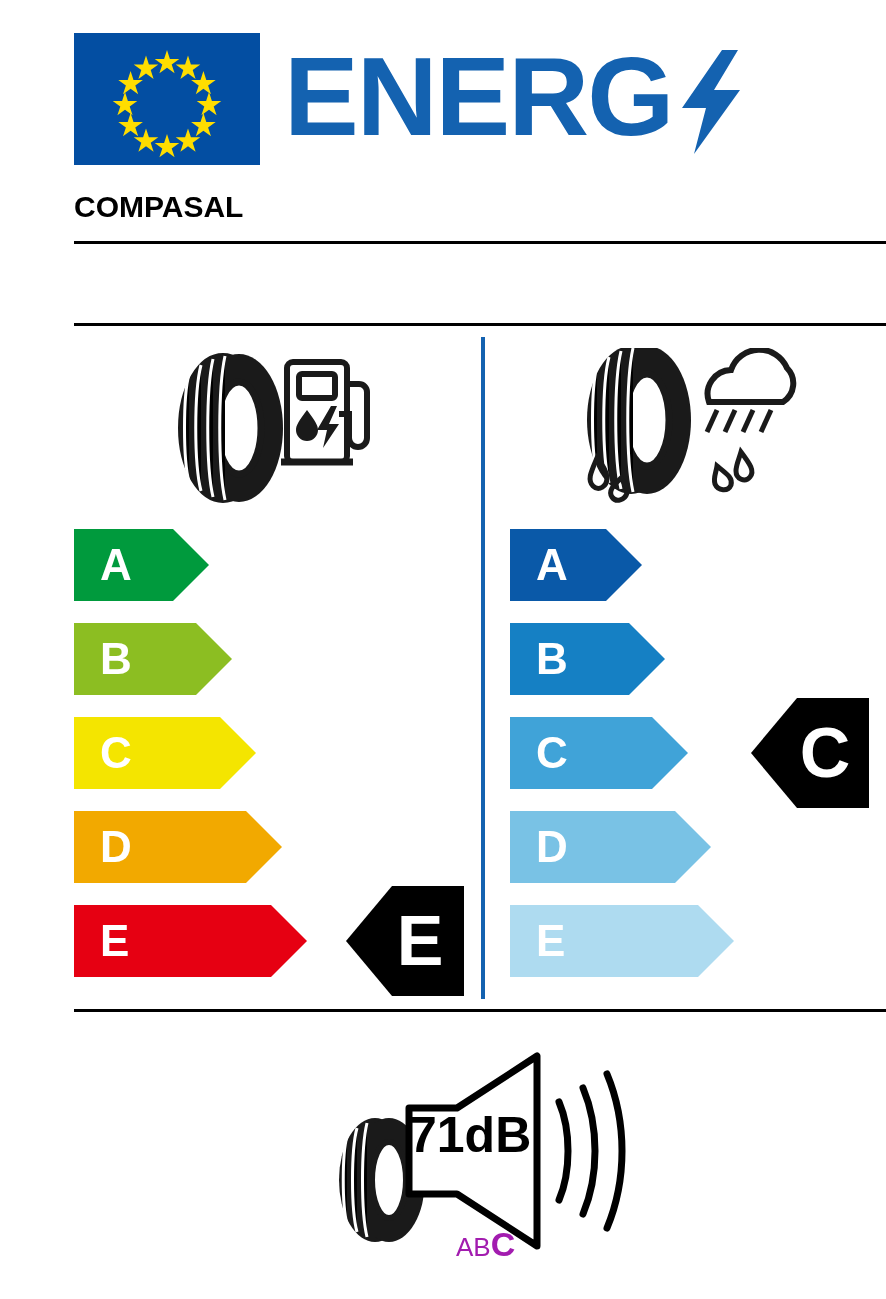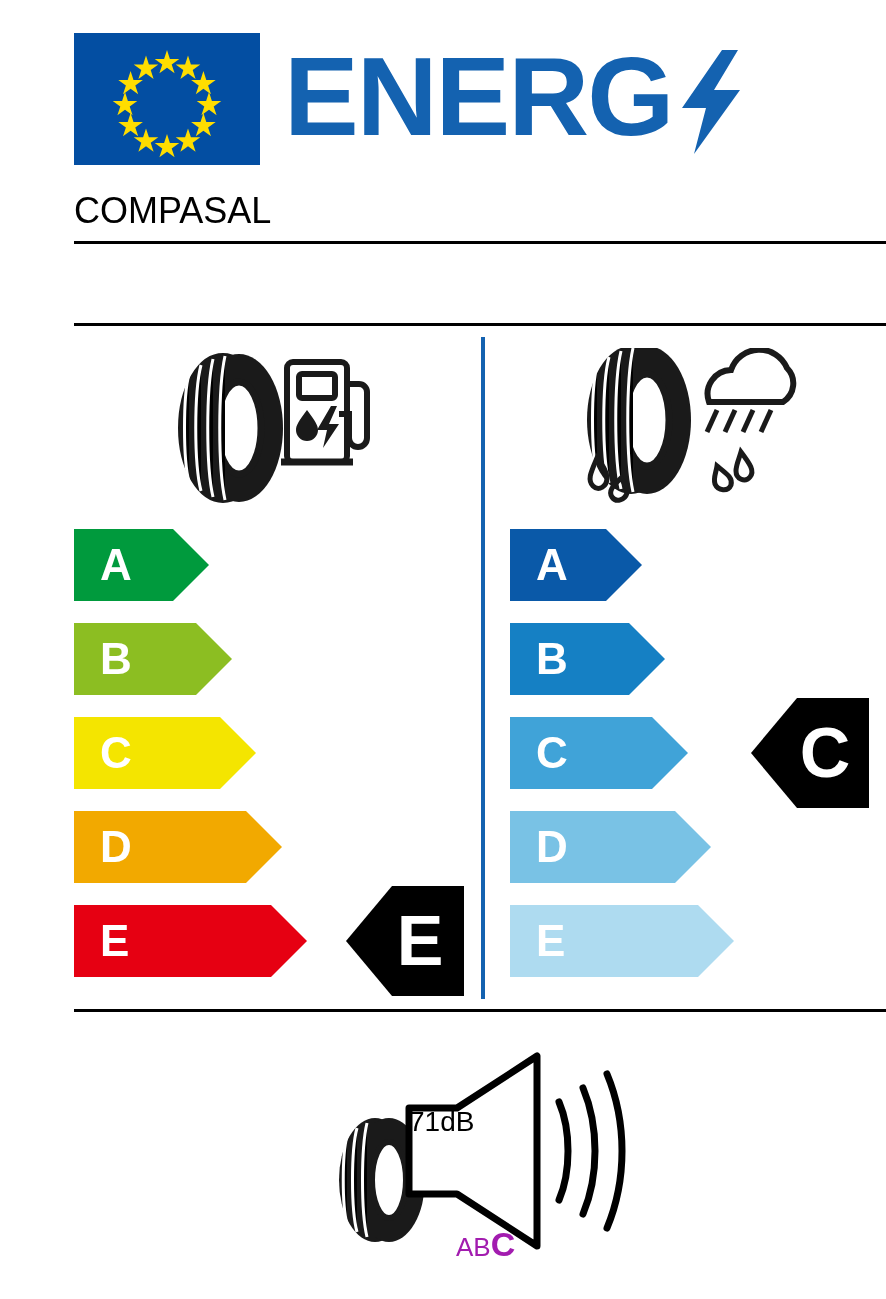--- a/index.html
+++ b/index.html
@@ -52,22 +52,22 @@
     left: 641px;
     top: 50px;
     width: 60px;
     height: 104px;
   }
 
   .brand {
     position: absolute;
     left: 33px;
     top: 190px;
-    font-size: 36px;
-    font-weight: normal;
+    font-size: 30px;
+    font-weight: bold;
     color: #000;
     letter-spacing: 0px;
   }
 
   .hr {
     position: absolute;
     background: #000;
     height: 3px;
     left: 33px;
     width: 820px;
@@ -145,22 +145,22 @@
     position: absolute;
     left: 290px;
     top: 1040px;
     width: 310px;
     height: 230px;
   }
   .noise-db {
     position: absolute;
     left: 368px;
     top: 1106px;
-    font-size: 28px;
-    font-weight: normal;
+    font-size: 50px;
+    font-weight: bold;
     color: #000;
     font-family: "Liberation Sans", sans-serif;
   }
   .noise-class {
     position: absolute;
     left: 415px;
     top: 1225px;
     font-size: 26px;
     color: #a21caf;
     font-family: "Liberation Sans", sans-serif;

